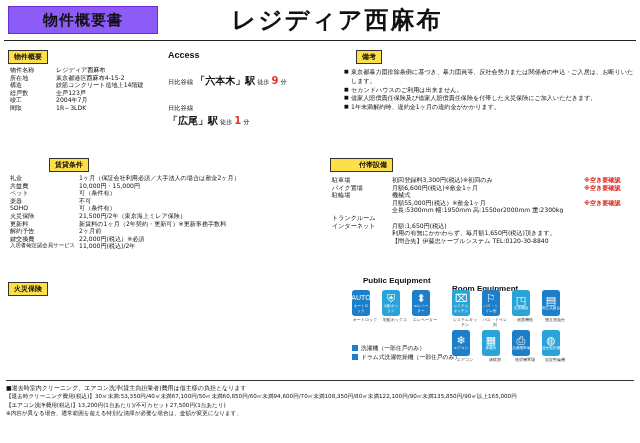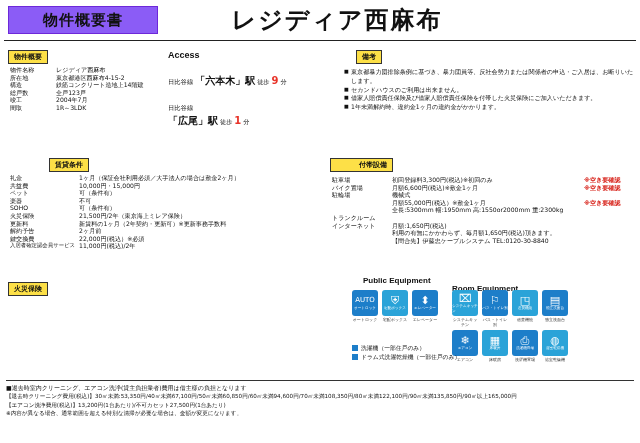--- a/index.html
+++ b/index.html
@@ -74,23 +74,23 @@
   .acc-min { font-size:10px; font-weight:bold; color:#e8342a; }
   .acc-sub { font-size:6.2px; }
   .redb { color:#d8231b; font-weight:bold; }
 
   
   .orico-dot { display:inline-block; width:7px; height:7px; border-radius:50%; background:#e06000; vertical-align:-1px; margin-right:2px;}
 
   
   .icon-row { position:absolute; display:flex; gap:4px; }
   .eq-ico {
-    width:26px; height:26px; border-radius:3px;
+    width:18px; height:26px; border-radius:3px;
     display:flex; flex-direction:column; align-items:center; justify-content:center;
-    color:#fff; font-size:3.6px; line-height:1.15; text-align:left;
+    color:#fff; font-size:3.6px; line-height:1.15; text-align:center;
     background:#1d7ec9;
   }
   .eq-ico .g { font-size:11px; line-height:11px; }
   .eq-ico.w { background:#2aa3d8; }
   .eq-lbl { font-size:4px; color:#333; text-align:center; margin-top:1px; }
   .eq-cell { width:26px; }
 
   .legend { position:absolute; font-size:5.8px; line-height:1.6; }
   .legend .sq { display:inline-block; width:6px; height:6px; background:#1d7ec9; margin-right:3px; vertical-align:-1px;}
 

